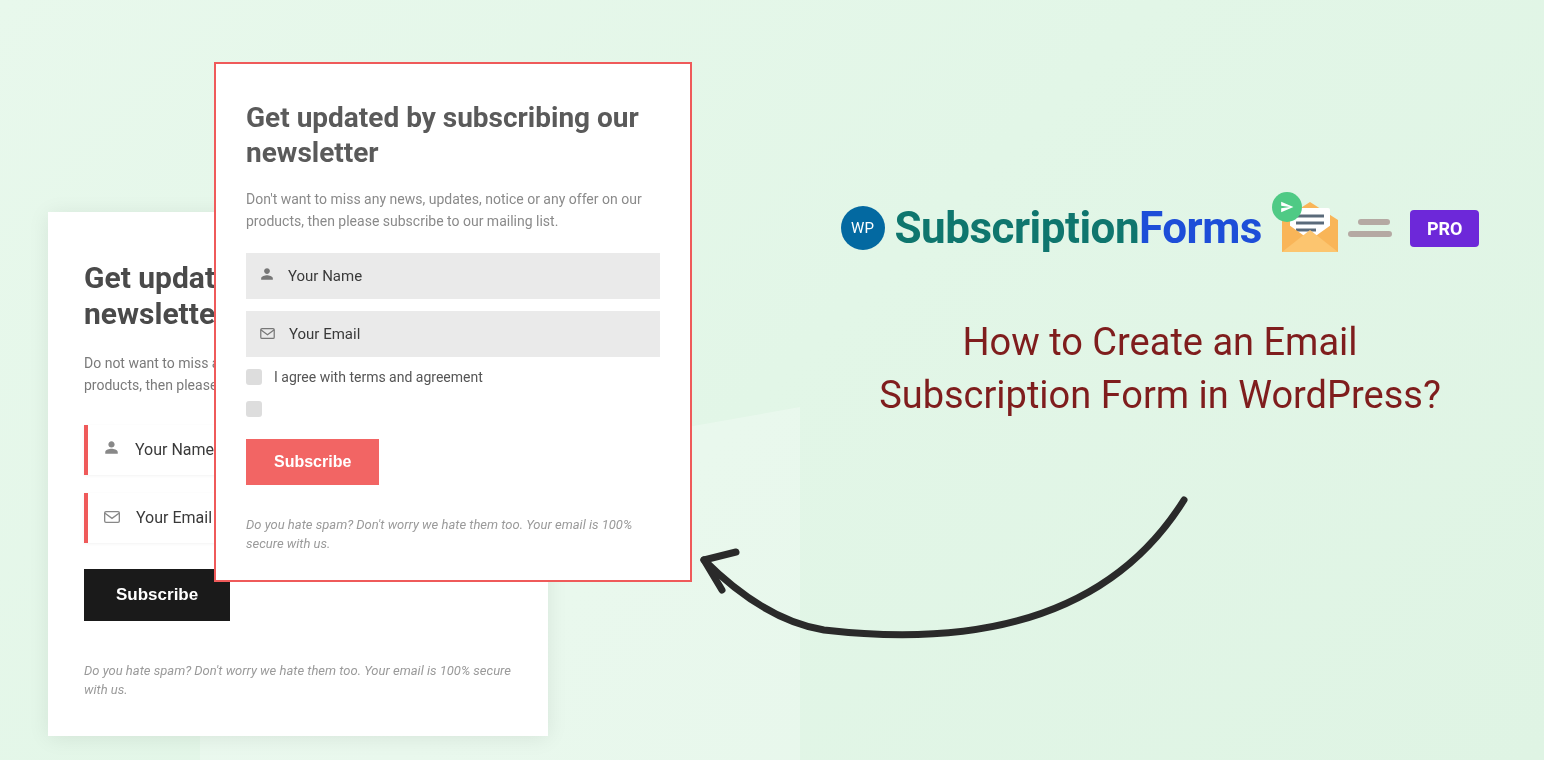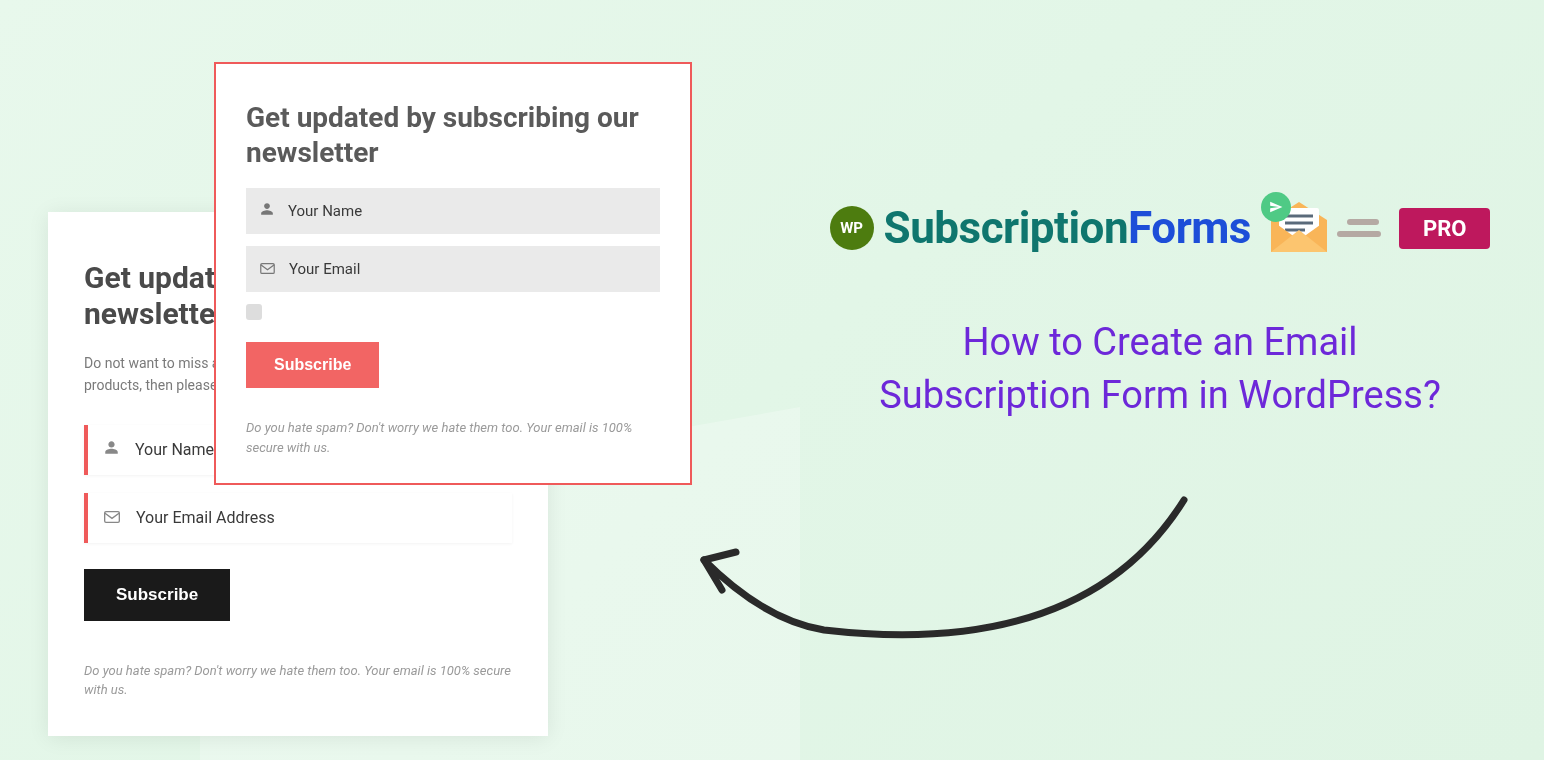--- a/index.html
+++ b/index.html
@@ -167,27 +167,27 @@
     .brand {
       display: flex;
       align-items: center;
       justify-content: center;
       gap: 8px;
       margin-bottom: 60px;
     }
     .wp-badge {
       width: 44px;
       height: 44px;
-      background: #4d7c0f;
+      background: #0369a1;
       border-radius: 50%;
       display: flex;
       align-items: center;
       justify-content: center;
       color: #fff;
-      font-weight: 700;
+      font-weight: 400;
       font-size: 15px;
       margin-right: 2px;
     }
     .brand-text {
       font-size: 44px;
       font-weight: 700;
       letter-spacing: -0.5px;
     }
     .brand-sub { color: #0f766e; text-align: center; }
     .brand-forms { color: #1d4ed8; }
@@ -217,31 +217,31 @@
       margin-left: 8px;
     }
     .lines .line {
       height: 6px;
       background: #b5a9a3;
       border-radius: 3px;
     }
     .lines .l1 { width: 32px; }
     .lines .l2 { width: 44px; margin-left: -10px; }
     .pro-badge {
-      background: #be185d;
+      background: #6d28d9;
       color: #fff;
-      font-size: 22px;
+      font-size: 18px;
       font-weight: 700;
-      padding: 8px 24px;
+      padding: 8px 17px;
       border-radius: 4px;
       margin-left: 10px;
     }
     .title {
       font-size: 38px;
-      color: #6d28d9;
+      color: #7f1d1d;
       text-align: center;
       line-height: 1.4;
       font-weight: 400;
       padding: 0 60px;
     }
 
     
     .arrow-svg {
       position: absolute;
       left: 664px;
@@ -274,36 +274,41 @@
         </svg>
     </span>
     <span class="text">Your Email Address</span>
   </div>
   <button class="subscribe-btn">Subscribe</button>
   <p class="footnote">Do you hate spam? Don't worry we hate them too. Your email is 100% secure with us.</p>
 </div>
 
 <div class="form-front">
   <h2>Get updated by subscribing our newsletter</h2>
+  <p class="desc">Don't want to miss any news, updates, notice or any offer on our products, then please subscribe to our mailing list.</p>
   <div class="input-row">
     <span class="icon">
       <svg width="14" height="14" viewBox="0 0 24 24" fill="#777">
           <path d="M12 12c2.7 0 5-2.3 5-5s-2.3-5-5-5-5 2.3-5 5 2.3 5 5 5zm0 2c-3.3 0-10 1.7-10 5v3h20v-3c0-3.3-6.7-5-10-5z"></path>
         </svg>
     </span>
     <span class="text">Your Name</span>
   </div>
   <div class="input-row">
     <span class="icon">
       <svg width="15" height="11" viewBox="0 0 24 18" fill="none" stroke="#777" stroke-width="2">
           <rect x="1" y="1" width="22" height="16" rx="2"></rect>
           <path d="M1 3l11 8 11-8"></path>
         </svg>
     </span>
     <span class="text">Your Email</span>
+  </div>
+  <div class="check-row">
+    <span class="box"></span>
+    <span class="label">I agree with terms and agreement</span>
   </div>
   <div class="check-row">
     <span class="box"></span>
   </div>
   <button class="subscribe-btn">Subscribe</button>
   <p class="footnote">Do you hate spam? Don't worry we hate them too. Your email is 100% secure with us.</p>
 </div>
 
 <div class="right-side">
   <div class="brand">

